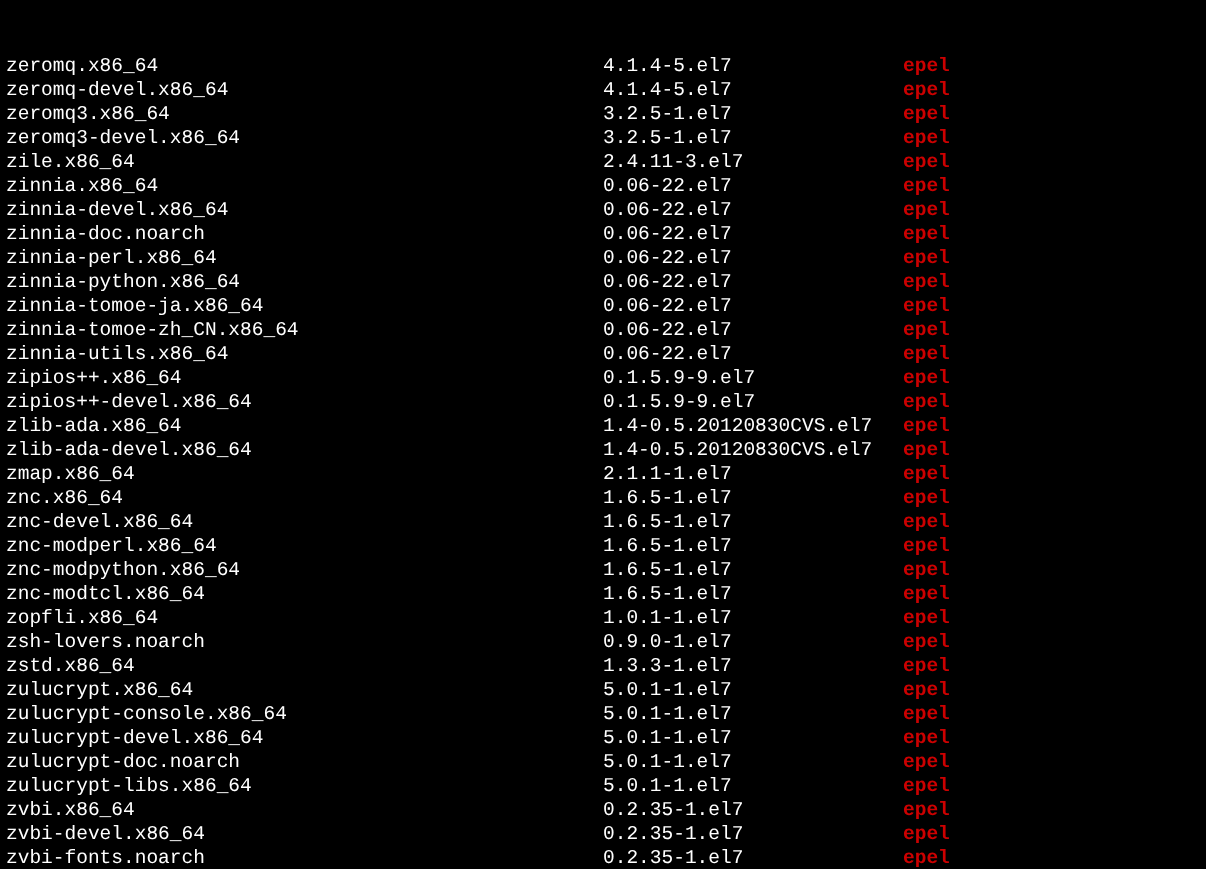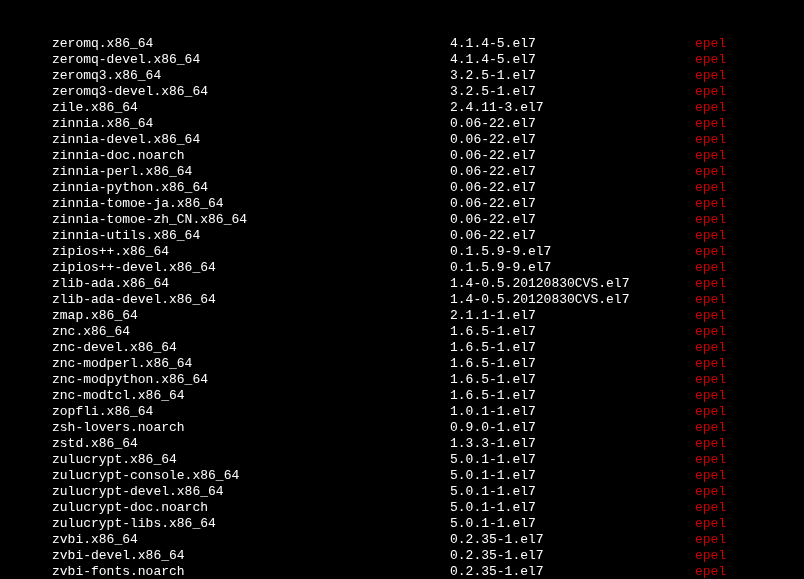--- a/index.html
+++ b/index.html
@@ -20,31 +20,29 @@
     }
     .terminal {
       white-space: pre;
     }
     .row {
       display: flex;
     }
     .col-name {
       width: 370px;
       flex-shrink: 0;
-      margin-left: 48px;
     }
     .col-version {
       width: 200px;
       flex-shrink: 0;
       margin-left: 28px;
     }
     .col-repo {
       color: #cc0000;
-      font-weight: normal;
-      margin-left: 45px;
+      font-weight: bold;
     }
   </style>
 </head>
 <body>
 
 <div class="terminal">
   <div id="package-rows"><div class="row"><span class="col-name">zeromq.x86_64</span><span class="col-version">4.1.4-5.el7</span><span class="col-repo">epel</span></div><div class="row"><span class="col-name">zeromq-devel.x86_64</span><span class="col-version">4.1.4-5.el7</span><span class="col-repo">epel</span></div><div class="row"><span class="col-name">zeromq3.x86_64</span><span class="col-version">3.2.5-1.el7</span><span class="col-repo">epel</span></div><div class="row"><span class="col-name">zeromq3-devel.x86_64</span><span class="col-version">3.2.5-1.el7</span><span class="col-repo">epel</span></div><div class="row"><span class="col-name">zile.x86_64</span><span class="col-version">2.4.11-3.el7</span><span class="col-repo">epel</span></div><div class="row"><span class="col-name">zinnia.x86_64</span><span class="col-version">0.06-22.el7</span><span class="col-repo">epel</span></div><div class="row"><span class="col-name">zinnia-devel.x86_64</span><span class="col-version">0.06-22.el7</span><span class="col-repo">epel</span></div><div class="row"><span class="col-name">zinnia-doc.noarch</span><span class="col-version">0.06-22.el7</span><span class="col-repo">epel</span></div><div class="row"><span class="col-name">zinnia-perl.x86_64</span><span class="col-version">0.06-22.el7</span><span class="col-repo">epel</span></div><div class="row"><span class="col-name">zinnia-python.x86_64</span><span class="col-version">0.06-22.el7</span><span class="col-repo">epel</span></div><div class="row"><span class="col-name">zinnia-tomoe-ja.x86_64</span><span class="col-version">0.06-22.el7</span><span class="col-repo">epel</span></div><div class="row"><span class="col-name">zinnia-tomoe-zh_CN.x86_64</span><span class="col-version">0.06-22.el7</span><span class="col-repo">epel</span></div><div class="row"><span class="col-name">zinnia-utils.x86_64</span><span class="col-version">0.06-22.el7</span><span class="col-repo">epel</span></div><div class="row"><span class="col-name">zipios++.x86_64</span><span class="col-version">0.1.5.9-9.el7</span><span class="col-repo">epel</span></div><div class="row"><span class="col-name">zipios++-devel.x86_64</span><span class="col-version">0.1.5.9-9.el7</span><span class="col-repo">epel</span></div><div class="row"><span class="col-name">zlib-ada.x86_64</span><span class="col-version">1.4-0.5.20120830CVS.el7</span><span class="col-repo">epel</span></div><div class="row"><span class="col-name">zlib-ada-devel.x86_64</span><span class="col-version">1.4-0.5.20120830CVS.el7</span><span class="col-repo">epel</span></div><div class="row"><span class="col-name">zmap.x86_64</span><span class="col-version">2.1.1-1.el7</span><span class="col-repo">epel</span></div><div class="row"><span class="col-name">znc.x86_64</span><span class="col-version">1.6.5-1.el7</span><span class="col-repo">epel</span></div><div class="row"><span class="col-name">znc-devel.x86_64</span><span class="col-version">1.6.5-1.el7</span><span class="col-repo">epel</span></div><div class="row"><span class="col-name">znc-modperl.x86_64</span><span class="col-version">1.6.5-1.el7</span><span class="col-repo">epel</span></div><div class="row"><span class="col-name">znc-modpython.x86_64</span><span class="col-version">1.6.5-1.el7</span><span class="col-repo">epel</span></div><div class="row"><span class="col-name">znc-modtcl.x86_64</span><span class="col-version">1.6.5-1.el7</span><span class="col-repo">epel</span></div><div class="row"><span class="col-name">zopfli.x86_64</span><span class="col-version">1.0.1-1.el7</span><span class="col-repo">epel</span></div><div class="row"><span class="col-name">zsh-lovers.noarch</span><span class="col-version">0.9.0-1.el7</span><span class="col-repo">epel</span></div><div class="row"><span class="col-name">zstd.x86_64</span><span class="col-version">1.3.3-1.el7</span><span class="col-repo">epel</span></div><div class="row"><span class="col-name">zulucrypt.x86_64</span><span class="col-version">5.0.1-1.el7</span><span class="col-repo">epel</span></div><div class="row"><span class="col-name">zulucrypt-console.x86_64</span><span class="col-version">5.0.1-1.el7</span><span class="col-repo">epel</span></div><div class="row"><span class="col-name">zulucrypt-devel.x86_64</span><span class="col-version">5.0.1-1.el7</span><span class="col-repo">epel</span></div><div class="row"><span class="col-name">zulucrypt-doc.noarch</span><span class="col-version">5.0.1-1.el7</span><span class="col-repo">epel</span></div><div class="row"><span class="col-name">zulucrypt-libs.x86_64</span><span class="col-version">5.0.1-1.el7</span><span class="col-repo">epel</span></div><div class="row"><span class="col-name">zvbi.x86_64</span><span class="col-version">0.2.35-1.el7</span><span class="col-repo">epel</span></div><div class="row"><span class="col-name">zvbi-devel.x86_64</span><span class="col-version">0.2.35-1.el7</span><span class="col-repo">epel</span></div><div class="row"><span class="col-name">zvbi-fonts.noarch</span><span class="col-version">0.2.35-1.el7</span><span class="col-repo">epel</span></div></div>
   
 </div>
 

